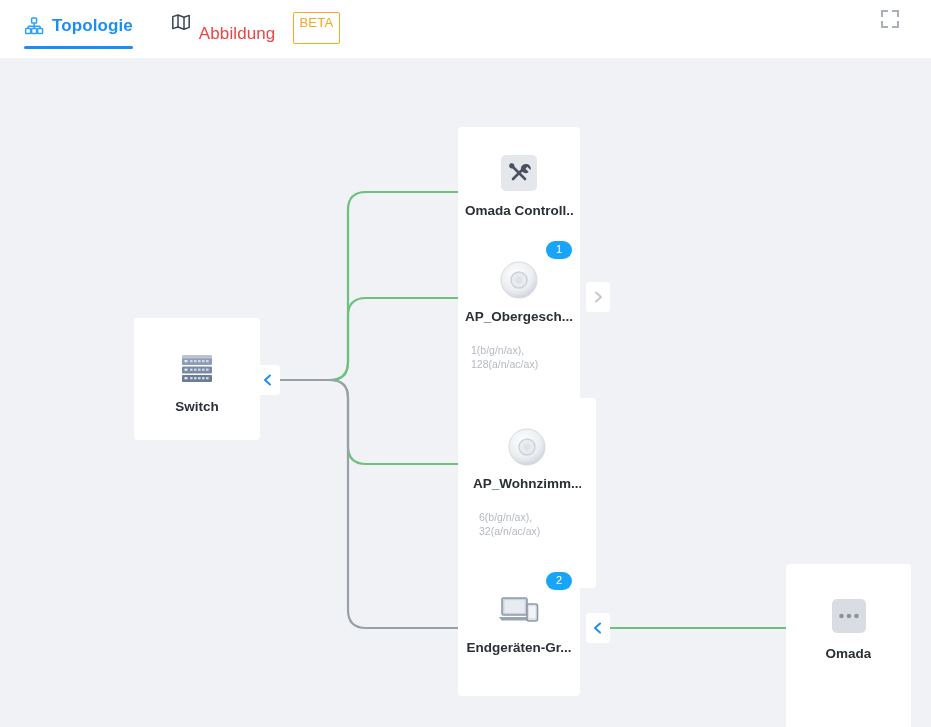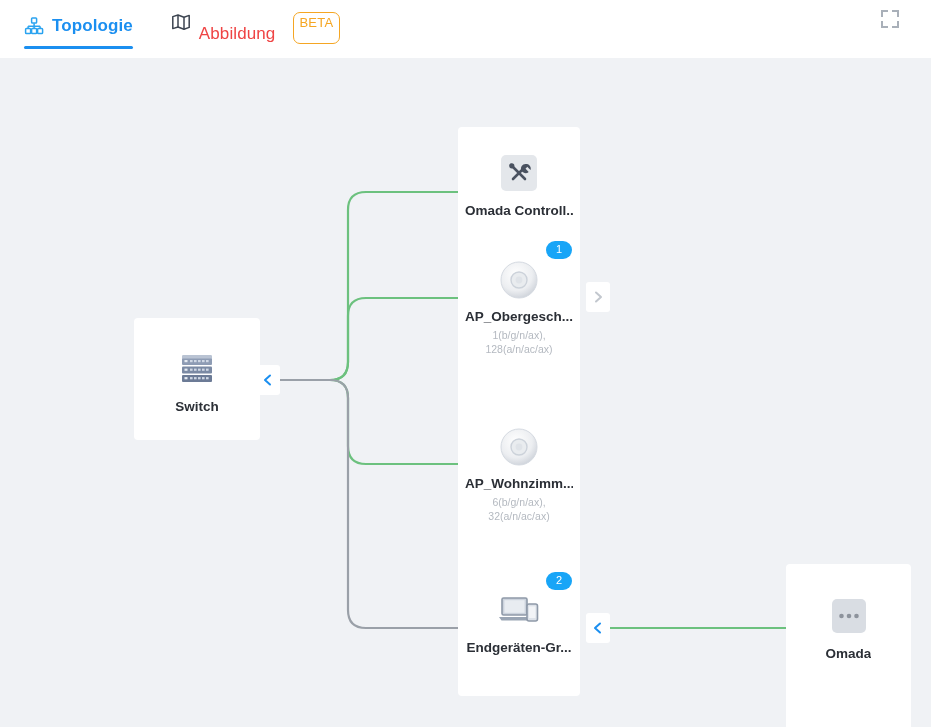--- a/index.html
+++ b/index.html
@@ -62,21 +62,21 @@
   }
   .tab-gap { width: 38px; }
 
   .beta-badge {
     margin-left: 10px;
     border: 1px solid #f5a623;
     color: #f5a623;
     font-size: 13px;
     line-height: 1;
     padding: 3px 5px 4px 5px;
-    border-radius: 7px;
+    border-radius: 2px;
     letter-spacing: 0.3px;
   }
 
   .labels-pill {
     position: absolute;
     left: 28px;
     top: 64px;
     border: 1px solid #1b8ff0;
     color: #1b8ff0;
     background: #ffffff;
@@ -139,22 +139,21 @@
     font-weight: bold;
     margin-top: 8px;
     text-align: center;
     max-width: 108px;
     white-space: nowrap;
     overflow: hidden;
   }
   .node-sub {
     font-size: 10.5px;
     color: #b4b9c0;
-    margin-top: 5px;
-    text-align: center;
+    margin-top: 20px;
     line-height: 1.3;
     max-width: 96px;
   }
   .badge {
     position: absolute;
     top: 8px;
     right: 8px;
     background: #18a5f7;
     color: #ffffff;
     font-size: 11px;
@@ -318,21 +317,21 @@
     <div class="node-title">AP_Obergesch...</div>
     <div class="node-sub">1(b/g/n/ax), 128(a/n/ac/ax)</div>
   </div>
 
   <div class="chevron" style="left:586px; top:224px;">
     <svg width="14" height="14" viewBox="0 0 14 14">
       <path d="M5 2.5 L10 7 L5 11.5" fill="none" stroke="#c2c7ce" stroke-width="2" stroke-linecap="round" stroke-linejoin="round"></path>
     </svg>
   </div>
 
-  <div class="node" style="left:458px; top:340px; width:122px; height:190px; justify-content:flex-start; padding-top:28px;">
+  <div class="node" style="left:458px; top:340px; width:138px; height:190px; justify-content:flex-start; padding-top:28px;">
     <div class="node-icon">
       <svg width="42" height="42" viewBox="0 0 42 42">
         <defs>
           <radialGradient id="apg2" cx="42%" cy="35%" r="72%">
             <stop offset="0%" stop-color="#ffffff"></stop>
             <stop offset="62%" stop-color="#eceef1"></stop>
             <stop offset="100%" stop-color="#c9ced6"></stop>
           </radialGradient>
         </defs>
         <circle cx="21" cy="21" r="18" fill="url(#apg2)"></circle>

